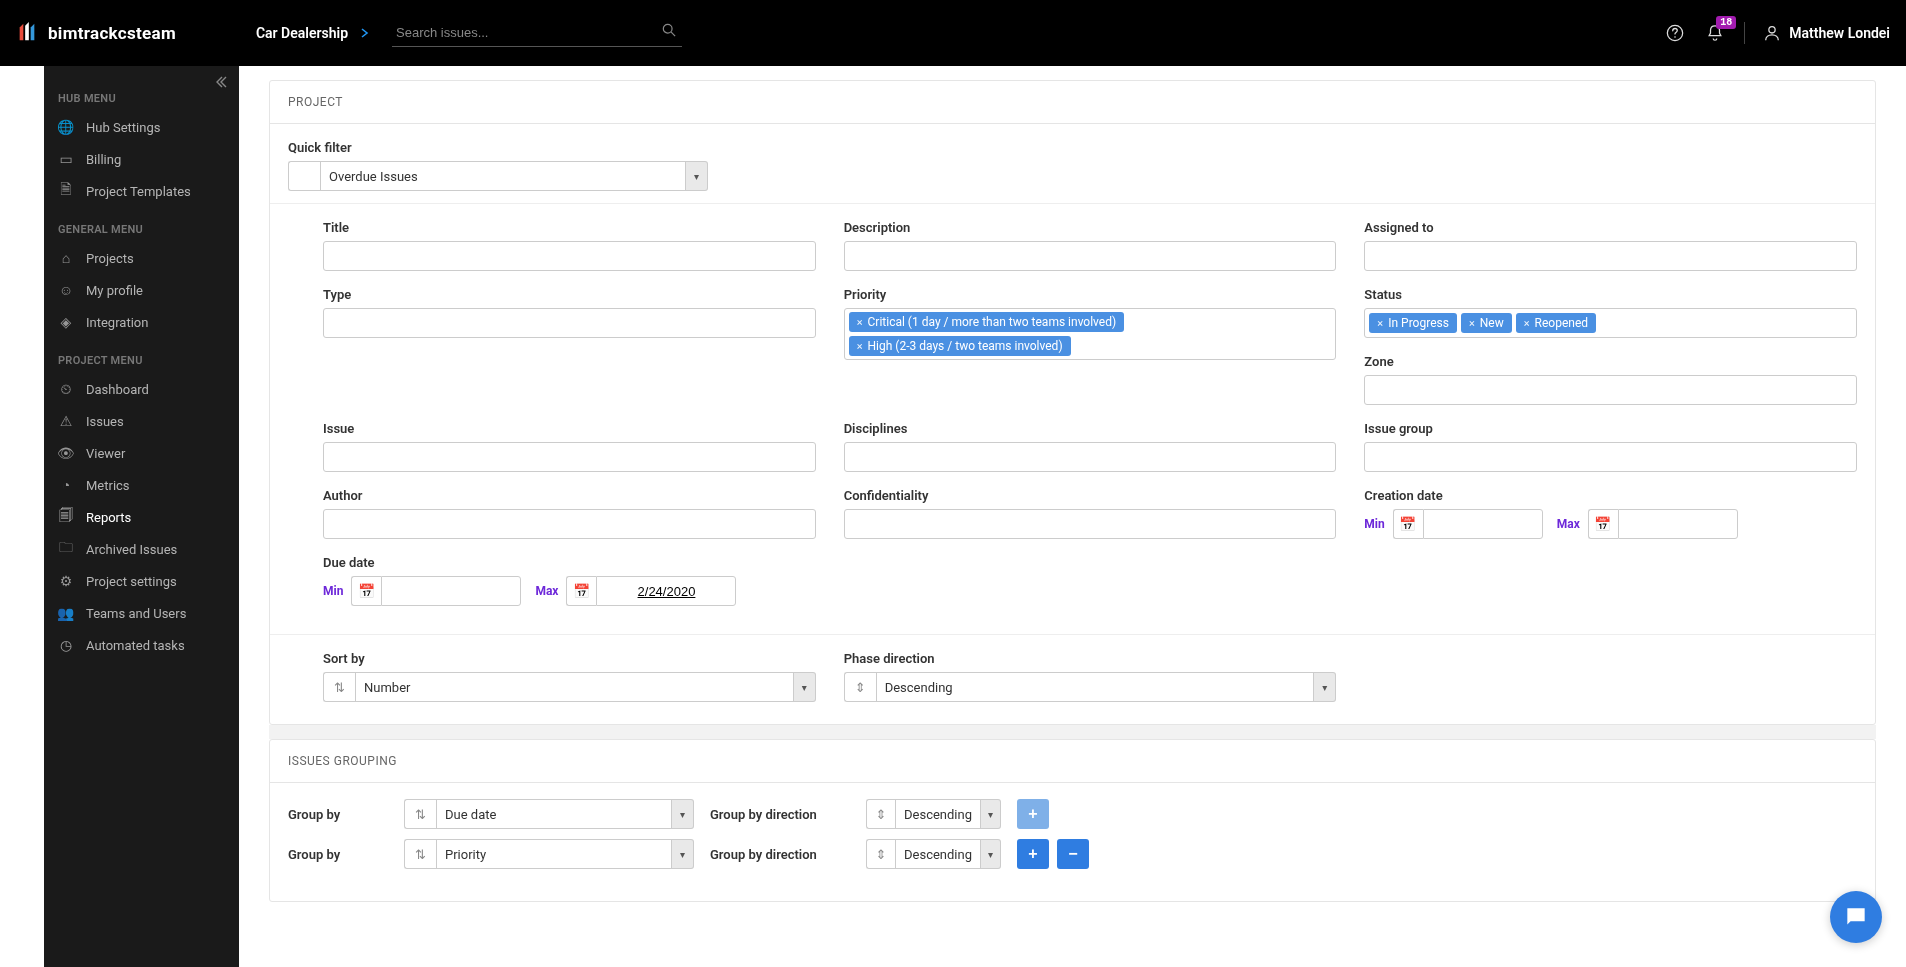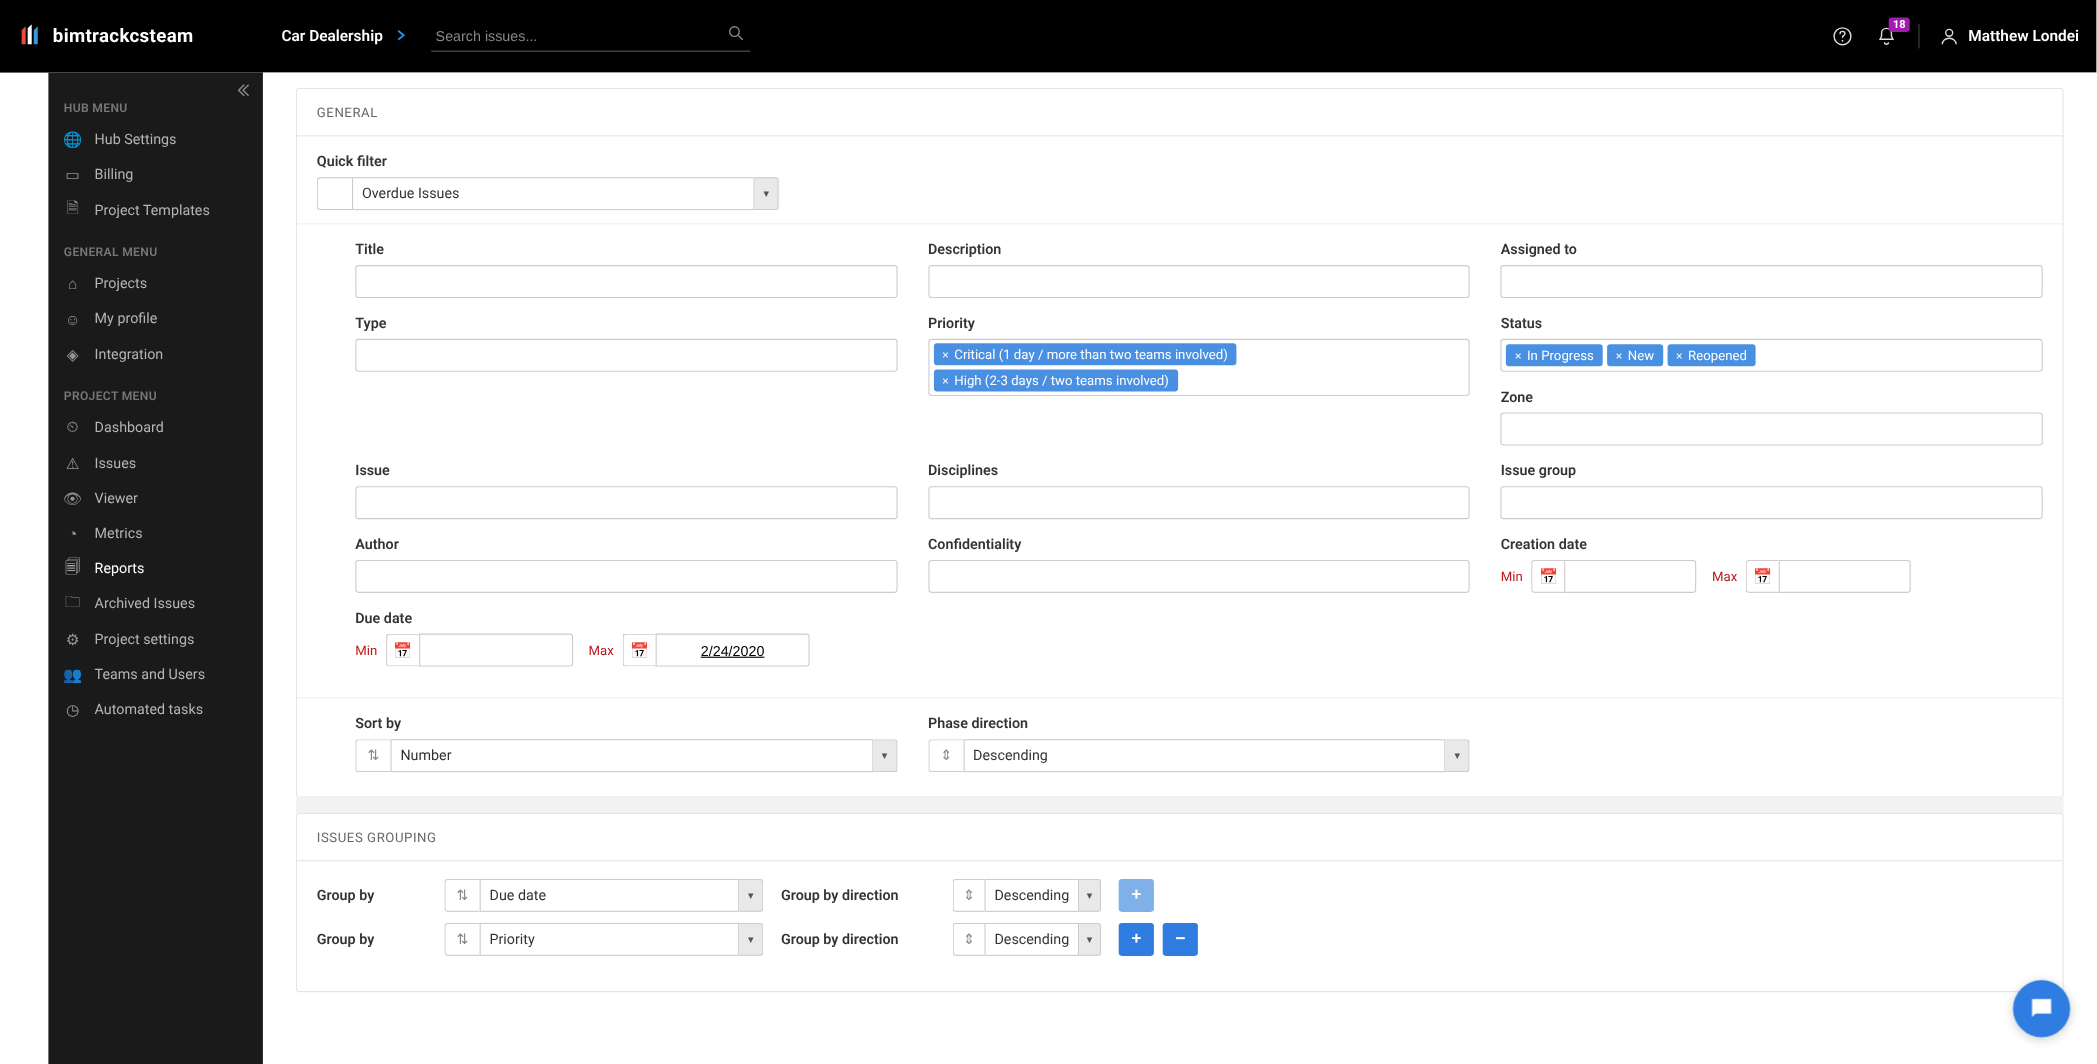--- a/index.html
+++ b/index.html
@@ -10,21 +10,21 @@
 .logo-text { font-weight: 700; font-size: 17px; letter-spacing: .3px; }
 .breadcrumb-area { display: flex; align-items: center; margin-left: 80px; gap: 12px; }
 .breadcrumb-text { font-weight: 600; font-size: 14px; }
 .chev { color: #2196f3; }
 .search-wrap { position: relative; margin-left: 10px; }
 .search-input { width: 290px; background: transparent; border: none; border-bottom: 1px solid #555; color: #fff; padding: 6px 28px 6px 4px; font-size: 13px; outline: none; }
 .search-input::placeholder { color: #888; }
 .search-ico { position: absolute; right: 6px; top: 4px; color: #888; font-size: 14px; }
 .top-right { margin-left: auto; display: flex; align-items: center; gap: 18px; }
 .icon-btn { color: #ddd; position: relative; cursor: pointer; display: flex; align-items: center; justify-content: center; width: 22px; height: 22px; }
-.badge { position: absolute; top: -6px; right: -10px; background: #a21caf; color: #fff; font-size: 10px; padding: 1px 4px; border-radius: 3px; font-weight: 700; }
+.badge { position: absolute; top: -6px; right: -10px; background: #a21caf; color: #fff; font-size: 10px; padding: 1px 4px; border-radius: 3px; font-weight: 700; font-family: Liberation Mono, monospace; }
 .divider-v { width: 1px; height: 22px; background: #444; }
 .user-wrap { display: flex; align-items: center; gap: 8px; cursor: pointer; }
 .user-name { font-weight: 600; font-size: 14px; }
 .layout { display: flex; height: calc(100vh - 50px); }
 .sidebar { width: 195px; background: #1a1a1a; color: #bbb; flex-shrink: 0; position: relative; padding-top: 10px; overflow-y: auto; font-size: 13px; margin-left: 44px; }
 .collapse-btn { position: absolute; top: 10px; right: 12px; color: #888; cursor: pointer; }
 .menu-header { font-size: 11px; font-weight: 600; color: #777; padding: 16px 14px 6px; letter-spacing: .3px; }
 .menu-item { display: flex; align-items: center; gap: 12px; padding: 8px 14px; cursor: pointer; color: #b5b5b5; }
 .menu-item.active { color: #fff; }
 .menu-ico { width: 16px; height: 16px; display: flex; align-items: center; justify-content: center; font-size: 14px; opacity: .8; }
@@ -37,21 +37,21 @@
 .input, .select-like, .chip-box { width: 100%; height: 30px; border: 1px solid #ccc; border-radius: 3px; padding: 4px 8px; font-size: 13px; background: #fff; }
 .chip-box { height: auto; min-height: 30px; padding: 3px 4px; display: flex; flex-wrap: wrap; gap: 4px; align-items: center; }
 .chip { background: #4a90e2; color: #fff; padding: 3px 8px; border-radius: 3px; font-size: 12px; display: inline-flex; align-items: center; gap: 5px; cursor: pointer; }
 .chip .x { font-size: 11px; opacity: .9; }
 .select-wrap { display: flex; width: 100%; }
 .select-addon { width: 32px; border: 1px solid #ccc; border-right: none; border-radius: 3px 0 0 3px; display: flex; align-items: center; justify-content: center; background: #fff; color: #888; font-size: 13px; }
 .select-main { flex: 1; height: 30px; border: 1px solid #ccc; border-radius: 0; padding: 0 8px; display: flex; align-items: center; font-size: 13px; }
 .select-dd { width: 22px; border: 1px solid #ccc; border-left: none; border-radius: 0 3px 3px 0; background: #e9e9e9; display: flex; align-items: center; justify-content: center; cursor: pointer; color: #555; height: 30px; font-size: 10px; }
 .date-pair { display: flex; gap: 14px; align-items: center; }
 .date-box { display: flex; align-items: center; }
-.date-lbl { font-size: 12px; color: #b91c1c; margin-right: 8px; font-weight: 400; }
+.date-lbl { font-size: 12px; color: #6d28d9; margin-right: 8px; font-weight: 700; }
 .date-addon { width: 30px; height: 30px; border: 1px solid #ccc; border-right: none; border-radius: 3px 0 0 3px; display: flex; align-items: center; justify-content: center; color: #666; }
 .date-input { height: 30px; width: 140px; border: 1px solid #ccc; border-radius: 0 3px 3px 0; padding: 0 8px; font-size: 13px; text-align: center; text-decoration: underline; }
 .subdiv { border-top: 1px solid #eee; margin: 12px -18px 0; padding: 16px 18px 0; }
 .grouping-row { display: grid; grid-template-columns: 100px 290px 140px 135px 110px; gap: 16px; align-items: center; margin-bottom: 10px; }
 .glabel { font-weight: 600; font-size: 13px; }
 .btn-sq { width: 32px; height: 30px; border: none; border-radius: 3px; color: #fff; font-size: 16px; font-weight: 700; cursor: pointer; display: inline-flex; align-items: center; justify-content: center; }
 .btn-add-light { background: #7fb0e8; }
 .btn-add { background: #2f7de1; }
 .btn-sub { background: #2f7de1; }
 .btn-group-wrap { display: flex; gap: 8px; }
@@ -186,21 +186,21 @@
       </div>
     <div class="menu-item">
         <span class="menu-ico">◷</span>
         <span>Automated tasks</span>
       </div>
   </div>
 
   <div class="content">
 
     <div class="panel">
-      <div class="panel-title">GENERAL</div>
+      <div class="panel-title">PROJECT</div>
       <div class="panel-body">
 
         <div style="max-width:420px;margin-bottom:8px;">
           <label class="field-label">Quick filter</label>
           <div class="select-wrap">
             <div class="select-addon"></div>
             <div class="select-main">Overdue Issues</div>
             <div class="select-dd">▾</div>
           </div>
         </div>

